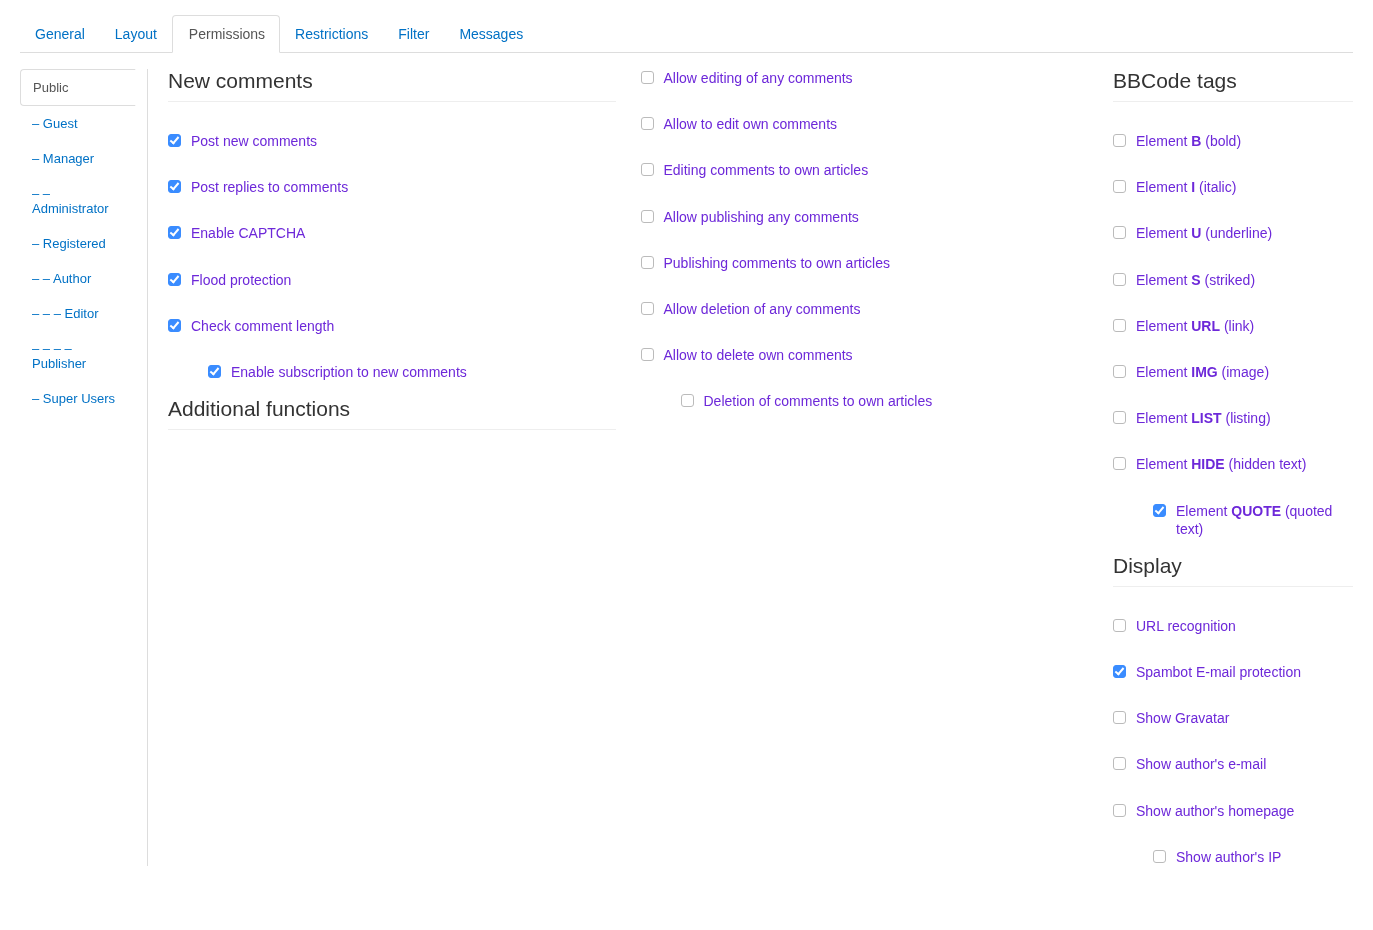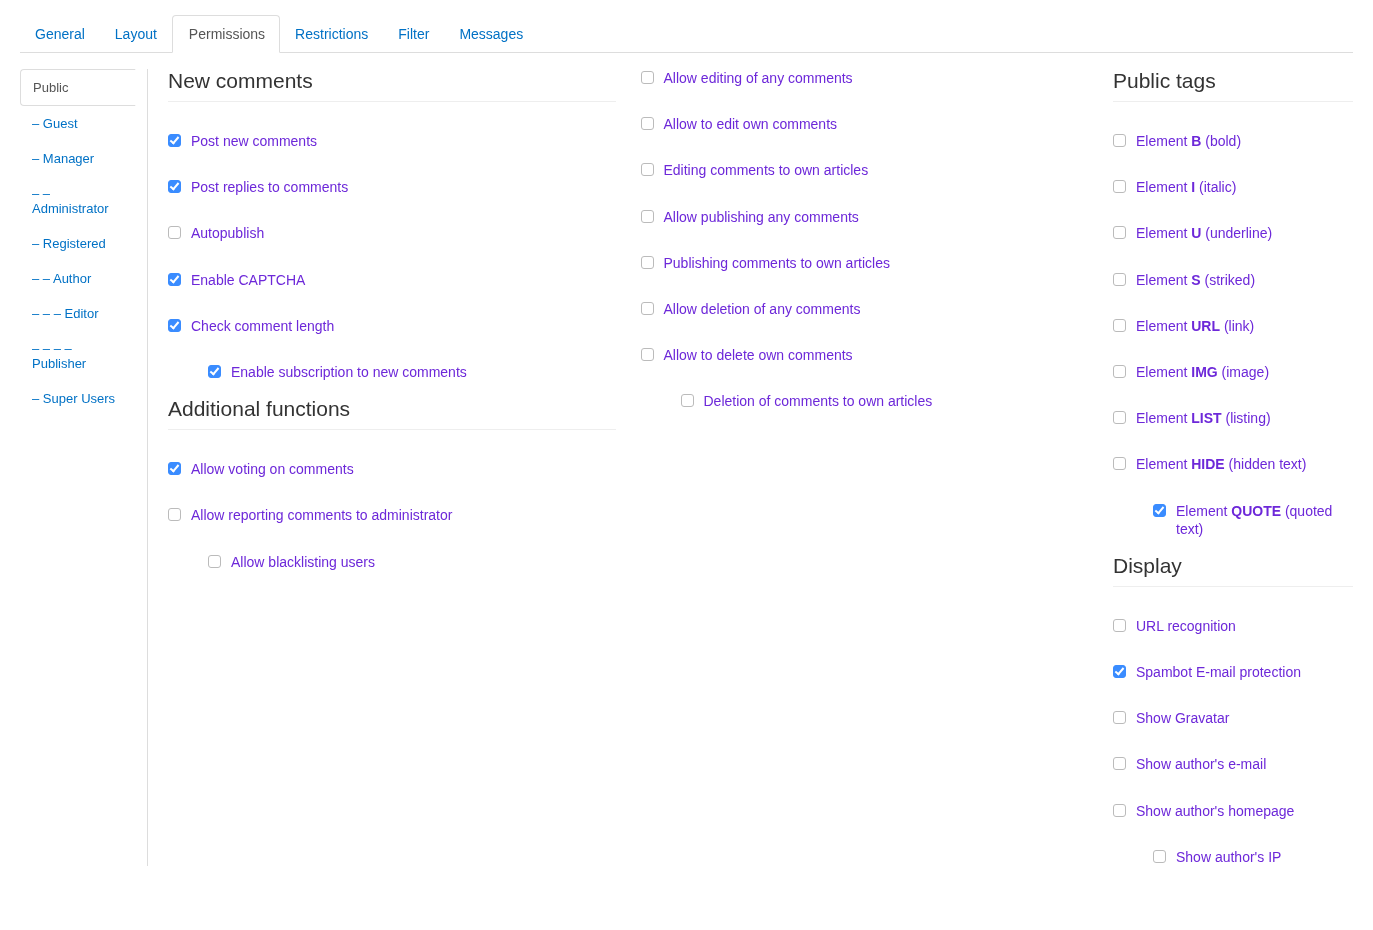--- a/index.html
+++ b/index.html
@@ -164,155 +164,141 @@
       <div id="sec-new-comments">
           <div class="check-row">
             <span class="chk checked"></span>
             <span class="chk-label">Post new comments</span>
           </div>
           <div class="check-row">
             <span class="chk checked"></span>
             <span class="chk-label">Post replies to comments</span>
           </div>
           <div class="check-row">
-            <span class="chk"></span>
-            <span class="chk-label">Autopublish</span>
-          </div>
-          <div class="check-row">
             <span class="chk checked"></span>
             <span class="chk-label">Enable CAPTCHA</span>
           </div>
           <div class="check-row">
             <span class="chk checked"></span>
+            <span class="chk-label">Flood protection</span>
+          </div>
+          <div class="check-row">
+            <span class="chk checked"></span>
             <span class="chk-label">Check comment length</span>
           </div>
           <div class="check-row">
             <span class="chk checked"></span>
             <span class="chk-label">Enable subscription to new comments</span>
           </div>
         </div>
 
       <h2 class="section-title later">Additional functions</h2>
-      <div id="sec-additional">
-          <div class="check-row">
-            <span class="chk checked"></span>
-            <span class="chk-label">Allow voting on comments</span>
-          </div>
-          <div class="check-row">
-            <span class="chk"></span>
-            <span class="chk-label">Allow reporting comments to administrator</span>
-          </div>
-          <div class="check-row">
-            <span class="chk"></span>
-            <span class="chk-label">Allow blacklisting users</span>
+    </div>
+
+    <div class="col">
+      <div id="sec-admin">
+          <div class="check-row">
+            <span class="chk"></span>
+            <span class="chk-label">Allow editing of any comments</span>
+          </div>
+          <div class="check-row">
+            <span class="chk"></span>
+            <span class="chk-label">Allow to edit own comments</span>
+          </div>
+          <div class="check-row">
+            <span class="chk"></span>
+            <span class="chk-label">Editing comments to own articles</span>
+          </div>
+          <div class="check-row">
+            <span class="chk"></span>
+            <span class="chk-label">Allow publishing any comments</span>
+          </div>
+          <div class="check-row">
+            <span class="chk"></span>
+            <span class="chk-label">Publishing comments to own articles</span>
+          </div>
+          <div class="check-row">
+            <span class="chk"></span>
+            <span class="chk-label">Allow deletion of any comments</span>
+          </div>
+          <div class="check-row">
+            <span class="chk"></span>
+            <span class="chk-label">Allow to delete own comments</span>
+          </div>
+          <div class="check-row">
+            <span class="chk"></span>
+            <span class="chk-label">Deletion of comments to own articles</span>
           </div>
         </div>
     </div>
 
-    <div class="col">
-      <div id="sec-admin">
-          <div class="check-row">
-            <span class="chk"></span>
-            <span class="chk-label">Allow editing of any comments</span>
-          </div>
-          <div class="check-row">
-            <span class="chk"></span>
-            <span class="chk-label">Allow to edit own comments</span>
-          </div>
-          <div class="check-row">
-            <span class="chk"></span>
-            <span class="chk-label">Editing comments to own articles</span>
-          </div>
-          <div class="check-row">
-            <span class="chk"></span>
-            <span class="chk-label">Allow publishing any comments</span>
-          </div>
-          <div class="check-row">
-            <span class="chk"></span>
-            <span class="chk-label">Publishing comments to own articles</span>
-          </div>
-          <div class="check-row">
-            <span class="chk"></span>
-            <span class="chk-label">Allow deletion of any comments</span>
-          </div>
-          <div class="check-row">
-            <span class="chk"></span>
-            <span class="chk-label">Allow to delete own comments</span>
-          </div>
-          <div class="check-row">
-            <span class="chk"></span>
-            <span class="chk-label">Deletion of comments to own articles</span>
+    <div class="col narrow">
+      <h2 class="section-title">BBCode tags</h2>
+      <div id="sec-bbcode">
+          <div class="check-row">
+            <span class="chk"></span>
+            <span class="chk-label"><span>Element </span><b>B</b><span> (bold)</span></span>
+          </div>
+          <div class="check-row">
+            <span class="chk"></span>
+            <span class="chk-label"><span>Element </span><b>I</b><span> (italic)</span></span>
+          </div>
+          <div class="check-row">
+            <span class="chk"></span>
+            <span class="chk-label"><span>Element </span><b>U</b><span> (underline)</span></span>
+          </div>
+          <div class="check-row">
+            <span class="chk"></span>
+            <span class="chk-label"><span>Element </span><b>S</b><span> (striked)</span></span>
+          </div>
+          <div class="check-row">
+            <span class="chk"></span>
+            <span class="chk-label"><span>Element </span><b>URL</b><span> (link)</span></span>
+          </div>
+          <div class="check-row">
+            <span class="chk"></span>
+            <span class="chk-label"><span>Element </span><b>IMG</b><span> (image)</span></span>
+          </div>
+          <div class="check-row">
+            <span class="chk"></span>
+            <span class="chk-label"><span>Element </span><b>LIST</b><span> (listing)</span></span>
+          </div>
+          <div class="check-row">
+            <span class="chk"></span>
+            <span class="chk-label"><span>Element </span><b>HIDE</b><span> (hidden text)</span></span>
+          </div>
+          <div class="check-row">
+            <span class="chk checked"></span>
+            <span class="chk-label"><span>Element </span><b>QUOTE</b><span> (quoted text)</span></span>
+          </div>
+        </div>
+
+      <h2 class="section-title later">Display</h2>
+      <div id="sec-display">
+          <div class="check-row">
+            <span class="chk"></span>
+            <span class="chk-label">URL recognition</span>
+          </div>
+          <div class="check-row">
+            <span class="chk checked"></span>
+            <span class="chk-label">Spambot E-mail protection</span>
+          </div>
+          <div class="check-row">
+            <span class="chk"></span>
+            <span class="chk-label">Show Gravatar</span>
+          </div>
+          <div class="check-row">
+            <span class="chk"></span>
+            <span class="chk-label">Show author's e-mail</span>
+          </div>
+          <div class="check-row">
+            <span class="chk"></span>
+            <span class="chk-label">Show author's homepage</span>
+          </div>
+          <div class="check-row">
+            <span class="chk"></span>
+            <span class="chk-label">Show author's IP</span>
           </div>
         </div>
     </div>
 
-    <div class="col narrow">
-      <h2 class="section-title">Public tags</h2>
-      <div id="sec-bbcode">
-          <div class="check-row">
-            <span class="chk"></span>
-            <span class="chk-label"><span>Element </span><b>B</b><span> (bold)</span></span>
-          </div>
-          <div class="check-row">
-            <span class="chk"></span>
-            <span class="chk-label"><span>Element </span><b>I</b><span> (italic)</span></span>
-          </div>
-          <div class="check-row">
-            <span class="chk"></span>
-            <span class="chk-label"><span>Element </span><b>U</b><span> (underline)</span></span>
-          </div>
-          <div class="check-row">
-            <span class="chk"></span>
-            <span class="chk-label"><span>Element </span><b>S</b><span> (striked)</span></span>
-          </div>
-          <div class="check-row">
-            <span class="chk"></span>
-            <span class="chk-label"><span>Element </span><b>URL</b><span> (link)</span></span>
-          </div>
-          <div class="check-row">
-            <span class="chk"></span>
-            <span class="chk-label"><span>Element </span><b>IMG</b><span> (image)</span></span>
-          </div>
-          <div class="check-row">
-            <span class="chk"></span>
-            <span class="chk-label"><span>Element </span><b>LIST</b><span> (listing)</span></span>
-          </div>
-          <div class="check-row">
-            <span class="chk"></span>
-            <span class="chk-label"><span>Element </span><b>HIDE</b><span> (hidden text)</span></span>
-          </div>
-          <div class="check-row">
-            <span class="chk checked"></span>
-            <span class="chk-label"><span>Element </span><b>QUOTE</b><span> (quoted text)</span></span>
-          </div>
-        </div>
-
-      <h2 class="section-title later">Display</h2>
-      <div id="sec-display">
-          <div class="check-row">
-            <span class="chk"></span>
-            <span class="chk-label">URL recognition</span>
-          </div>
-          <div class="check-row">
-            <span class="chk checked"></span>
-            <span class="chk-label">Spambot E-mail protection</span>
-          </div>
-          <div class="check-row">
-            <span class="chk"></span>
-            <span class="chk-label">Show Gravatar</span>
-          </div>
-          <div class="check-row">
-            <span class="chk"></span>
-            <span class="chk-label">Show author's e-mail</span>
-          </div>
-          <div class="check-row">
-            <span class="chk"></span>
-            <span class="chk-label">Show author's homepage</span>
-          </div>
-          <div class="check-row">
-            <span class="chk"></span>
-            <span class="chk-label">Show author's IP</span>
-          </div>
-        </div>
-    </div>
-
   </div>
 </div>
 
 </body></html>

